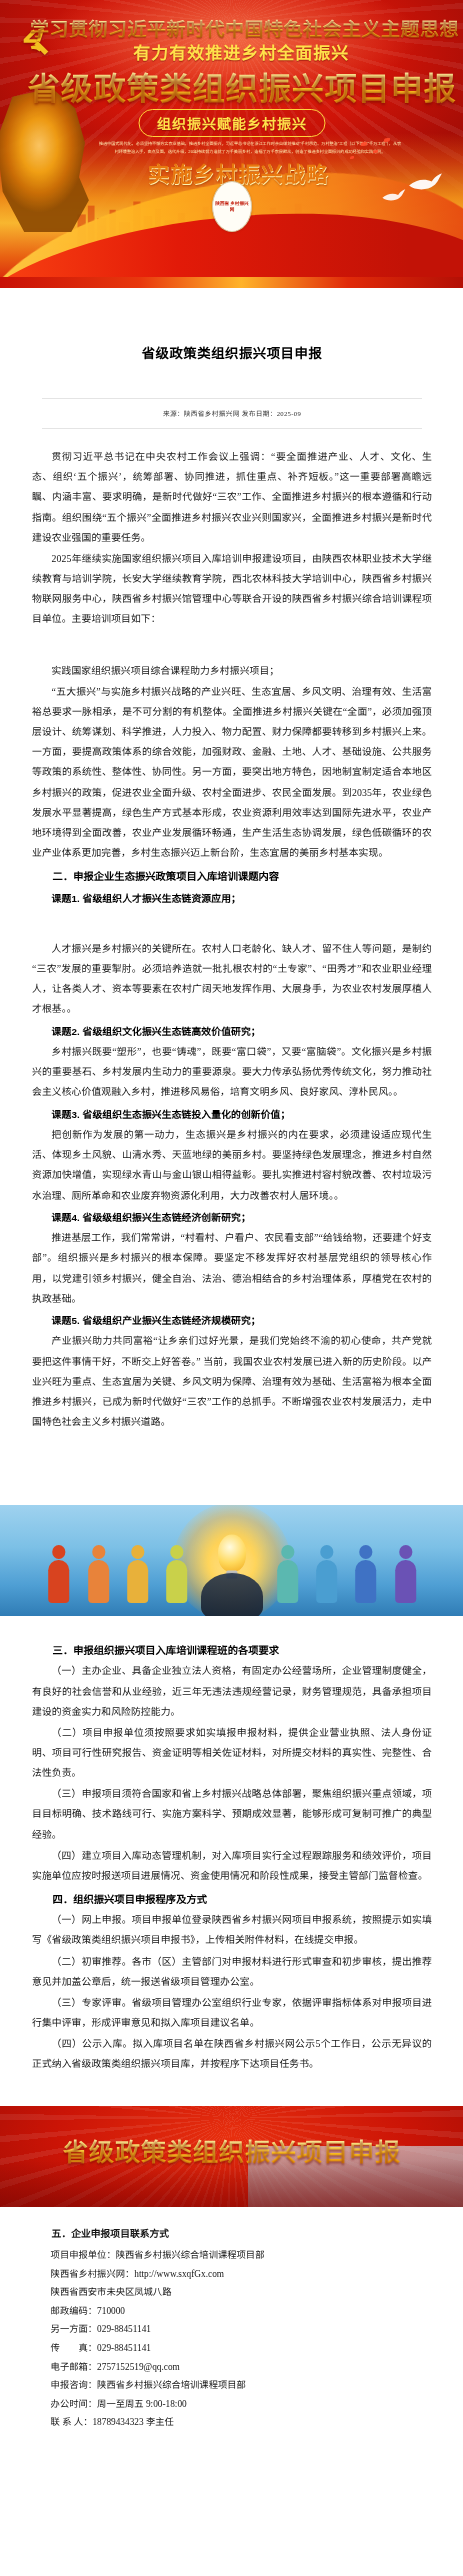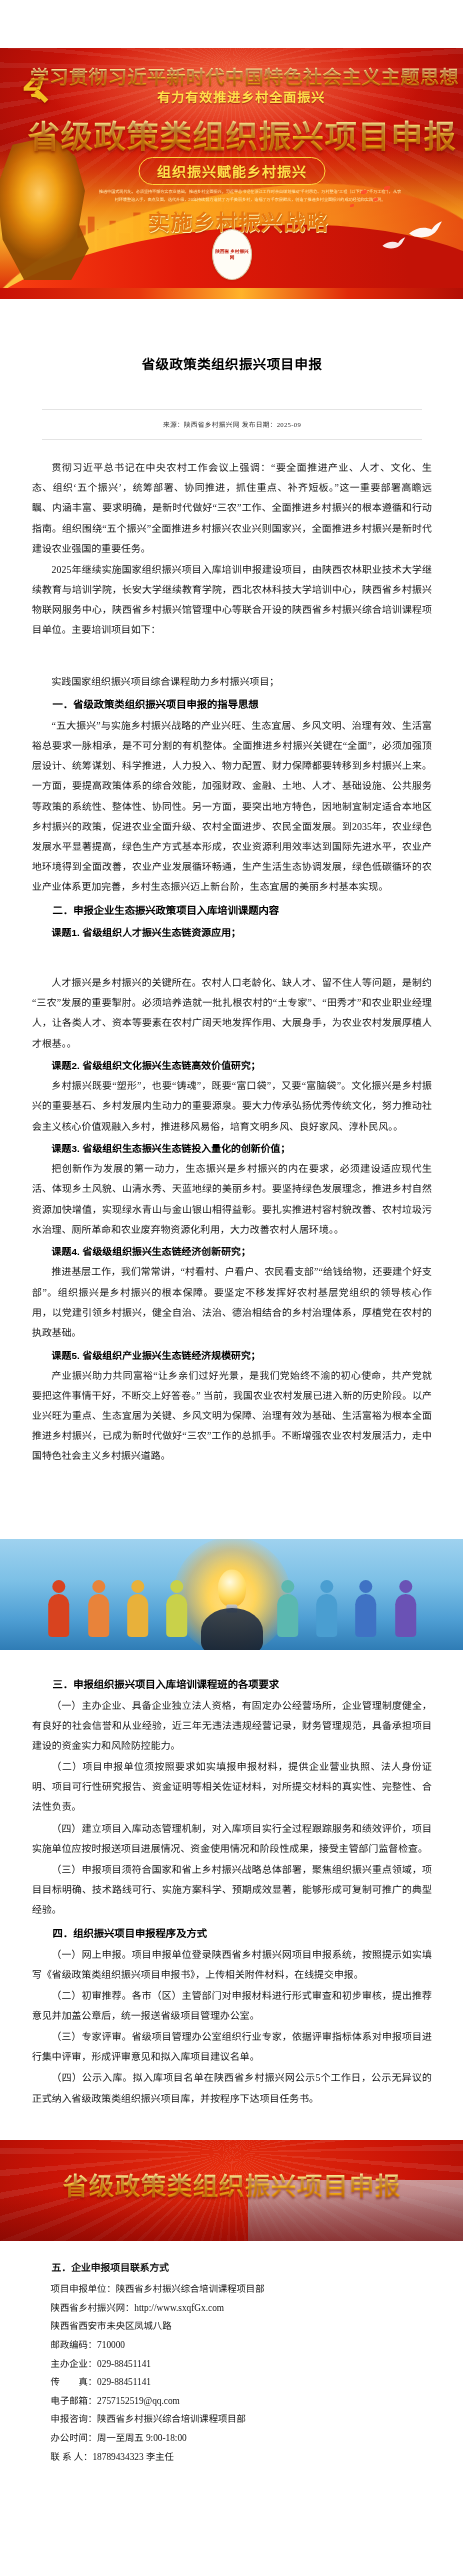--- a/index.html
+++ b/index.html
@@ -10,25 +10,24 @@
     font-family:"Liberation Serif","DejaVu Serif",serif;
     color:#1a1a1a;
     -webkit-font-smoothing:antialiased;
   }
   .page{width:464px;position:relative;overflow:hidden;}
 
   
   .banner{
     position:relative;
     width:464px;
-    height:251px;
+    height:288px;
     overflow:hidden;
     background:
       radial-gradient(ellipse 361px 206px at 50% 18%, #e52a12 0%, #cf1408 42%, #a80d06 72%, #8d0a05 100%);
-    margin-top: 48px;
   }
   .banner .rays{
     position:absolute;inset:0;
     background:
       repeating-conic-gradient(from 0deg at 50% 8%,
         rgba(255,255,255,0.085) 0deg 1.4deg,
         rgba(255,255,255,0) 1.4deg 5deg);
     mix-blend-mode:screen;
     opacity:.75;
   }
@@ -89,21 +88,21 @@
     font-family:"Liberation Sans","DejaVu Sans",sans-serif;
     font-weight:bold;font-size:19px;letter-spacing:0.5px;
     background:linear-gradient(180deg,#fff9d9 0%,#ffe27a 42%,#f5b426 62%,#e08a0a 100%);
     -webkit-background-clip:text;background-clip:text;color:transparent;
     text-shadow:0 1px 1px rgba(110,10,0,.45);
     padding-left:25px;
   }
   .b-line2{
     position:absolute;top:39px;left:0;right:0;text-align:center;
     font-family:"Liberation Sans","DejaVu Sans",sans-serif;
-    font-weight:bold;font-size:13px;letter-spacing:1px;
+    font-weight:bold;font-size:17px;letter-spacing:1px;
     color:#ffe14a;
     text-shadow:0 0.5px 1px rgba(120,10,0,.6);
     padding-left:18.5px;
   }
   .b-title{
     position:absolute;top:63px;left:0;right:0;text-align:center;
     font-family:"Liberation Sans","DejaVu Sans",sans-serif;
     font-weight:bold;font-size:32px;letter-spacing:1px;
     background:linear-gradient(180deg,#fffbe6 0%,#ffe368 38%,#ffc422 58%,#e98c08 100%);
     -webkit-background-clip:text;background-clip:text;color:transparent;
@@ -384,21 +383,20 @@
 
     <div class="body">
 
       <p>贯彻习近平总书记在中央农村工作会议上强调：“要全面推进产业、人才、文化、生态、组织‘五个振兴’，统筹部署、协同推进，抓住重点、补齐短板。”这一重要部署高瞻远瞩、内涵丰富、要求明确，是新时代做好“三农”工作、全面推进乡村振兴的根本遵循和行动指南。组织围绕“五个振兴”全面推进乡村振兴农业兴则国家兴，全面推进乡村振兴是新时代建设农业强国的重要任务。</p>
       <p>2025年继续实施国家组织振兴项目入库培训申报建设项目，由陕西农林职业技术大学继续教育与培训学院，长安大学继续教育学院，西北农林科技大学培训中心，陕西省乡村振兴物联网服务中心，陕西省乡村振兴馆管理中心等联合开设的陕西省乡村振兴综合培训课程项目单位。主要培训项目如下：</p>
 
       <div class="spacer-md"></div>
 
       <p>实践国家组织振兴项目综合课程助力乡村振兴项目；</p>
 
-      <h3>一．省级政策类组织振兴项目申报的指导思想</h3>
       <p>“五大振兴”与实施乡村振兴战略的产业兴旺、生态宜居、乡风文明、治理有效、生活富裕总要求一脉相承，是不可分割的有机整体。全面推进乡村振兴关键在“全面”，必须加强顶层设计、统筹谋划、科学推进，人力投入、物力配置、财力保障都要转移到乡村振兴上来。一方面，要提高政策体系的综合效能，加强财政、金融、土地、人才、基础设施、公共服务等政策的系统性、整体性、协同性。另一方面，要突出地方特色，因地制宜制定适合本地区乡村振兴的政策，促进农业全面升级、农村全面进步、农民全面发展。到2035年，农业绿色发展水平显著提高，绿色生产方式基本形成，农业资源利用效率达到国际先进水平，农业产地环境得到全面改善，农业产业发展循环畅通，生产生活生态协调发展，绿色低碳循环的农业产业体系更加完善，乡村生态振兴迈上新台阶，生态宜居的美丽乡村基本实现。</p>
 
       <h3>二．申报企业生态振兴政策项目入库培训课题内容</h3>
 
       <h4>课题1. 省级组织人才振兴生态链资源应用；</h4>
       <div class="spacer-md"></div>
       <p>人才振兴是乡村振兴的关键所在。农村人口老龄化、缺人才、留不住人等问题，是制约“三农”发展的重要掣肘。必须培养造就一批扎根农村的“土专家”、“田秀才”和农业职业经理人，让各类人才、资本等要素在农村广阔天地发挥作用、大展身手，为农业农村发展厚植人才根基。。</p>
 
       <h4>课题2. 省级组织文化振兴生态链高效价值研究；</h4>
       <p>乡村振兴既要“塑形”，也要“铸魂”，既要“富口袋”，又要“富脑袋”。文化振兴是乡村振兴的重要基石、乡村发展内生动力的重要源泉。要大力传承弘扬优秀传统文化，努力推动社会主义核心价值观融入乡村，推进移风易俗，培育文明乡风、良好家风、淳朴民风。。</p>
@@ -453,22 +451,22 @@
         </div>
 
       <div class="bulb"></div>
       <div class="hand"></div>
     </div>
 
     <div class="body">
       <h3>三．申报组织振兴项目入库培训课程班的各项要求</h3>
       <p>（一）主办企业、具备企业独立法人资格，有固定办公经营场所，企业管理制度健全，有良好的社会信誉和从业经验，近三年无违法违规经营记录，财务管理规范，具备承担项目建设的资金实力和风险防控能力。</p>
       <p>（二）项目申报单位须按照要求如实填报申报材料，提供企业营业执照、法人身份证明、项目可行性研究报告、资金证明等相关佐证材料，对所提交材料的真实性、完整性、合法性负责。</p>
+      <p>（三）申报项目须符合国家和省上乡村振兴战略总体部署，聚焦组织振兴重点领域，项目目标明确、技术路线可行、实施方案科学、预期成效显著，能够形成可复制可推广的典型经验。</p>
       <p>（四）建立项目入库动态管理机制，对入库项目实行全过程跟踪服务和绩效评价，项目实施单位应按时报送项目进展情况、资金使用情况和阶段性成果，接受主管部门监督检查。</p>
-      <p>（三）申报项目须符合国家和省上乡村振兴战略总体部署，聚焦组织振兴重点领域，项目目标明确、技术路线可行、实施方案科学、预期成效显著，能够形成可复制可推广的典型经验。</p>
 
       <h3>四．组织振兴项目申报程序及方式</h3>
       <p>（一）网上申报。项目申报单位登录陕西省乡村振兴网项目申报系统，按照提示如实填写《省级政策类组织振兴项目申报书》，上传相关附件材料，在线提交申报。</p>
       <p>（二）初审推荐。各市（区）主管部门对申报材料进行形式审查和初步审核，提出推荐意见并加盖公章后，统一报送省级项目管理办公室。</p>
       <p>（三）专家评审。省级项目管理办公室组织行业专家，依据评审指标体系对申报项目进行集中评审，形成评审意见和拟入库项目建议名单。</p>
       <p>（四）公示入库。拟入库项目名单在陕西省乡村振兴网公示5个工作日，公示无异议的正式纳入省级政策类组织振兴项目库，并按程序下达项目任务书。</p>
       <div class="spacer-md"></div>
     </div>
 
     <div class="redband">
@@ -480,21 +478,21 @@
 
     <div class="contact">
       <div class="ch">五．企业申报项目联系方式</div>
 
       <div class="row"><span>项目申报单位：陕西省乡村振兴综合培训课程项目部</span></div>
       <div class="row">
         <span>陕西省乡村振兴网：</span><span>http://www.sxqfGx.com</span>
       </div>
       <div class="row"><span>陕西省西安市未央区凤城八路</span></div>
       <div class="row"><span>邮政编码：</span><span>710000</span></div>
-      <div class="row"><span>主办企业：</span><span>029-88451141</span></div>
+      <div class="row"><span>另一方面：</span><span>029-88451141</span></div>
       <div class="row"><span>传　　真：</span><span>029-88451141</span></div>
       <div class="row"><span>电子邮箱：</span><span>2757152519@qq.com</span></div>
       <div class="row"><span>申报咨询：</span><span>陕西省乡村振兴综合培训课程项目部</span></div>
       <div class="row"><span>办公时间：</span><span>周一至周五 9:00-18:00</span></div>
       <div class="row"><span>联 系 人：</span><span>18789434323  李主任</span></div>
 
     </div>
 
   </div>
 </div>

